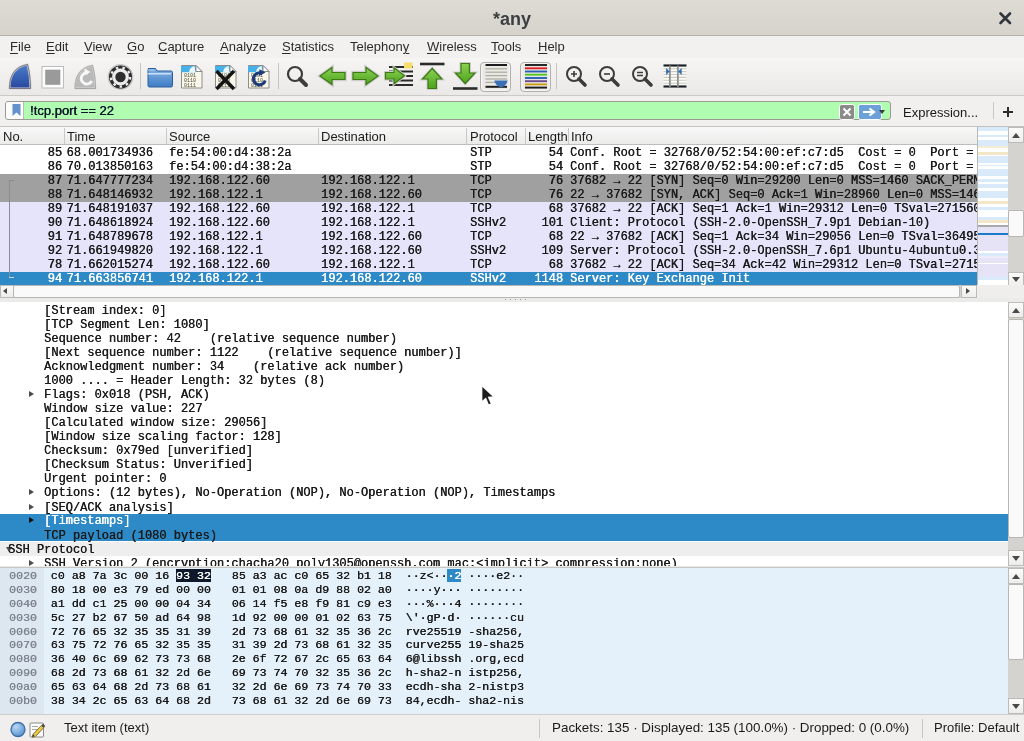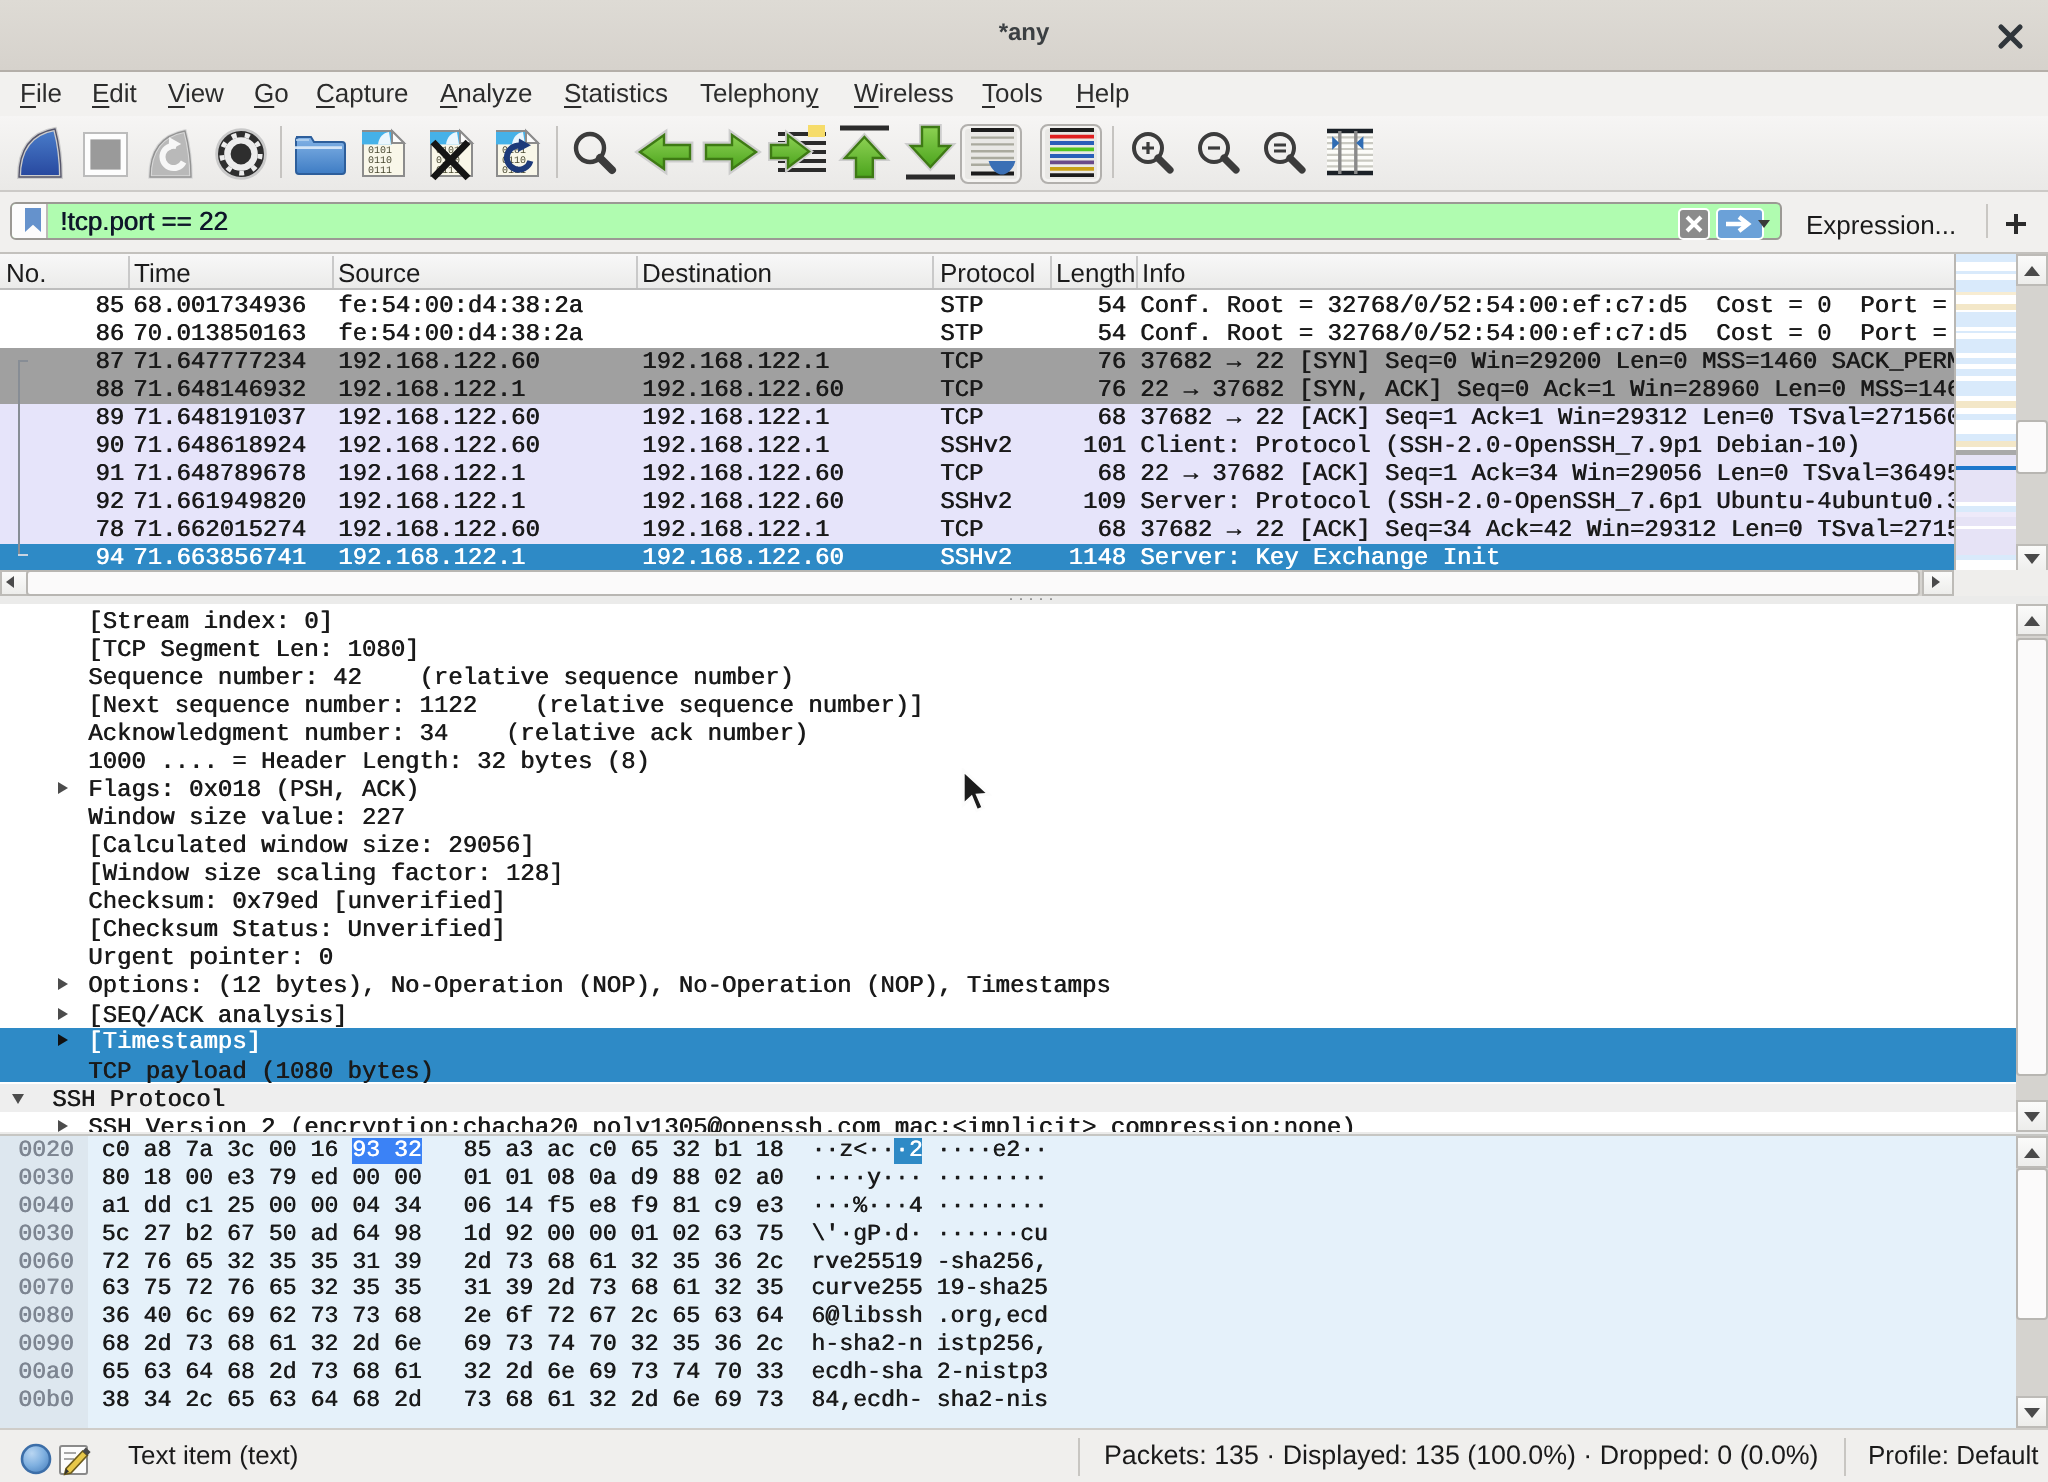--- a/index.html
+++ b/index.html
@@ -3,21 +3,21 @@
 <style>
 * { margin:0; padding:0; box-sizing:border-box; }
 html,body { width:1024px; height:741px; overflow:hidden; }
 body { font-family:"Liberation Sans", sans-serif; font-size:13px; color:#1a1a1a; background:#fff; position:relative; }
 .abs { position:absolute; }
 .mono { font-family:"Liberation Mono", monospace; white-space:pre; text-shadow:0.35px 0 0 currentColor; }
 
 
 #titlebar { left:0; top:0; width:1024px; height:36px;
   background:linear-gradient(#dedbd5,#d6d2cc); border-bottom:1px solid #b4afa9; }
-#title-text { left:0; top:9px; width:1024px; text-align:center; font-weight:bold; color:#3b3f42; font-size:12px; }
+#title-text { left:0; top:9px; width:1024px; text-align:center; font-weight:bold; color:#3b3f42; font-size:18px; }
 
 
 #menubar { left:0; top:36px; width:1024px; height:22px; background:#f2f1ef; }
 .menu { top:3px; color:#2c2c2c; }
 .menu u { text-decoration-thickness:1px; text-underline-offset:2px; }
 
 
 #toolbar { left:0; top:58px; width:1024px; height:38px;
   background:linear-gradient(#f6f5f4,#eae9e7); border-bottom:1px solid #cccac7; }
 .tsep { top:5px; width:1px; height:26px; background:#c6c4c1; }
@@ -75,21 +75,21 @@
 .dline span.txt { position:absolute; left:44px; top:1px; }
 .d-sel { background:#2e8ac6; color:#fff; }
 .tri-r { position:absolute; width:0; height:0; border-left:5px solid #4c4c4c; border-top:3.5px solid transparent; border-bottom:3.5px solid transparent; }
 .tri-d { position:absolute; width:0; height:0; border-top:5px solid #4c4c4c; border-left:3.5px solid transparent; border-right:3.5px solid transparent; }
 
 
 #hexpane { left:0; top:568px; width:1024px; height:146px; background:#e5f1fa; overflow:hidden; }
 #hexband { left:0; top:0; width:44px; height:146px; background:#dde7ef; }
 .hline { left:9px; top:0; font-size:11.6px; height:13.84px; line-height:13.84px; }
 .hoff { color:#7d8591; }
-.hl { background:#3b82f6; color:#fff; }
+.hl { background:#0f172a; color:#fff; }
 .hl2 { background:#2e8ac6; color:#fff; }
 
 
 #statusbar { left:0; top:714px; width:1024px; height:27px; background:#f0efed; border-top:1px solid #cfcdc9; }
 .ssep { top:4px; width:1px; height:19px; background:#c8c6c2; position:absolute; }
 
 
 .split { left:0; width:1024px; background:#ebebea; }
 .dots { color:#8a8a8a; font-size:9px; letter-spacing:2px; }
 </style></head>
@@ -357,21 +357,21 @@
   <div class="abs dline" style="top:99.15px"><span class="txt">Window size value: 227</span></div>
   <div class="abs dline" style="top:113.2px"><span class="txt">[Calculated window size: 29056]</span></div>
   <div class="abs dline" style="top:127.25px"><span class="txt">[Window size scaling factor: 128]</span></div>
   <div class="abs dline" style="top:141.3px"><span class="txt">Checksum: 0x79ed [unverified]</span></div>
   <div class="abs dline" style="top:155.35px"><span class="txt">[Checksum Status: Unverified]</span></div>
   <div class="abs dline" style="top:169.4px"><span class="txt">Urgent pointer: 0</span></div>
   <div class="abs dline" style="top:183.45px"><i class="tri-r" style="left:29px;top:4px"></i><span class="txt">Options: (12 bytes), No-Operation (NOP), No-Operation (NOP), Timestamps</span></div>
   <div class="abs dline" style="top:197.5px"><i class="tri-r" style="left:29px;top:4px"></i><span class="txt">[SEQ/ACK analysis]</span></div>
   <div class="abs dline d-sel" style="top:212px;height:27px"><i class="tri-r" style="left:29px;top:2.6px;border-left-color:#111"></i><span class="txt" style="top:-0.35px">[Timestamps]</span></div>
   <div class="abs dline" style="top:225.6px"><span class="txt">TCP payload (1080 bytes)</span></div>
-  <div class="abs dline" style="top:239.65px;background:#eeeeee"><i class="tri-d" style="left:6px;top:5px"></i><span class="txt" style="left:26px">SSH Protocol</span></div>
+  <div class="abs dline" style="top:239.65px;background:#eeeeee"><i class="tri-d" style="left:6px;top:5px"></i><span class="txt" style="left:8px">SSH Protocol</span></div>
   <div class="abs dline" style="top:253.7px"><i class="tri-r" style="left:29px;top:4px"></i><span class="txt">SSH Version 2 (encryption:chacha20_poly1305@openssh.com mac:&lt;implicit&gt; compression:none)</span></div>
  </div>
 
  <div class="abs sb-v" style="left:1008px;top:0;height:264px"></div>
  <div class="abs sb-btn" style="left:1008px;top:0"></div>
  <div class="abs arr" style="left:1012px;top:6px;border-left:4px solid transparent;border-right:4px solid transparent;border-bottom:5px solid #4a4a4a"></div>
  <div class="abs sb-btn" style="left:1008px;top:248px"></div>
  <div class="abs arr" style="left:1012px;top:254px;border-left:4px solid transparent;border-right:4px solid transparent;border-top:5px solid #4a4a4a"></div>
  <div class="abs sb-thumb" style="left:1008px;top:17px;width:16px;height:219px"></div>
 </div>

